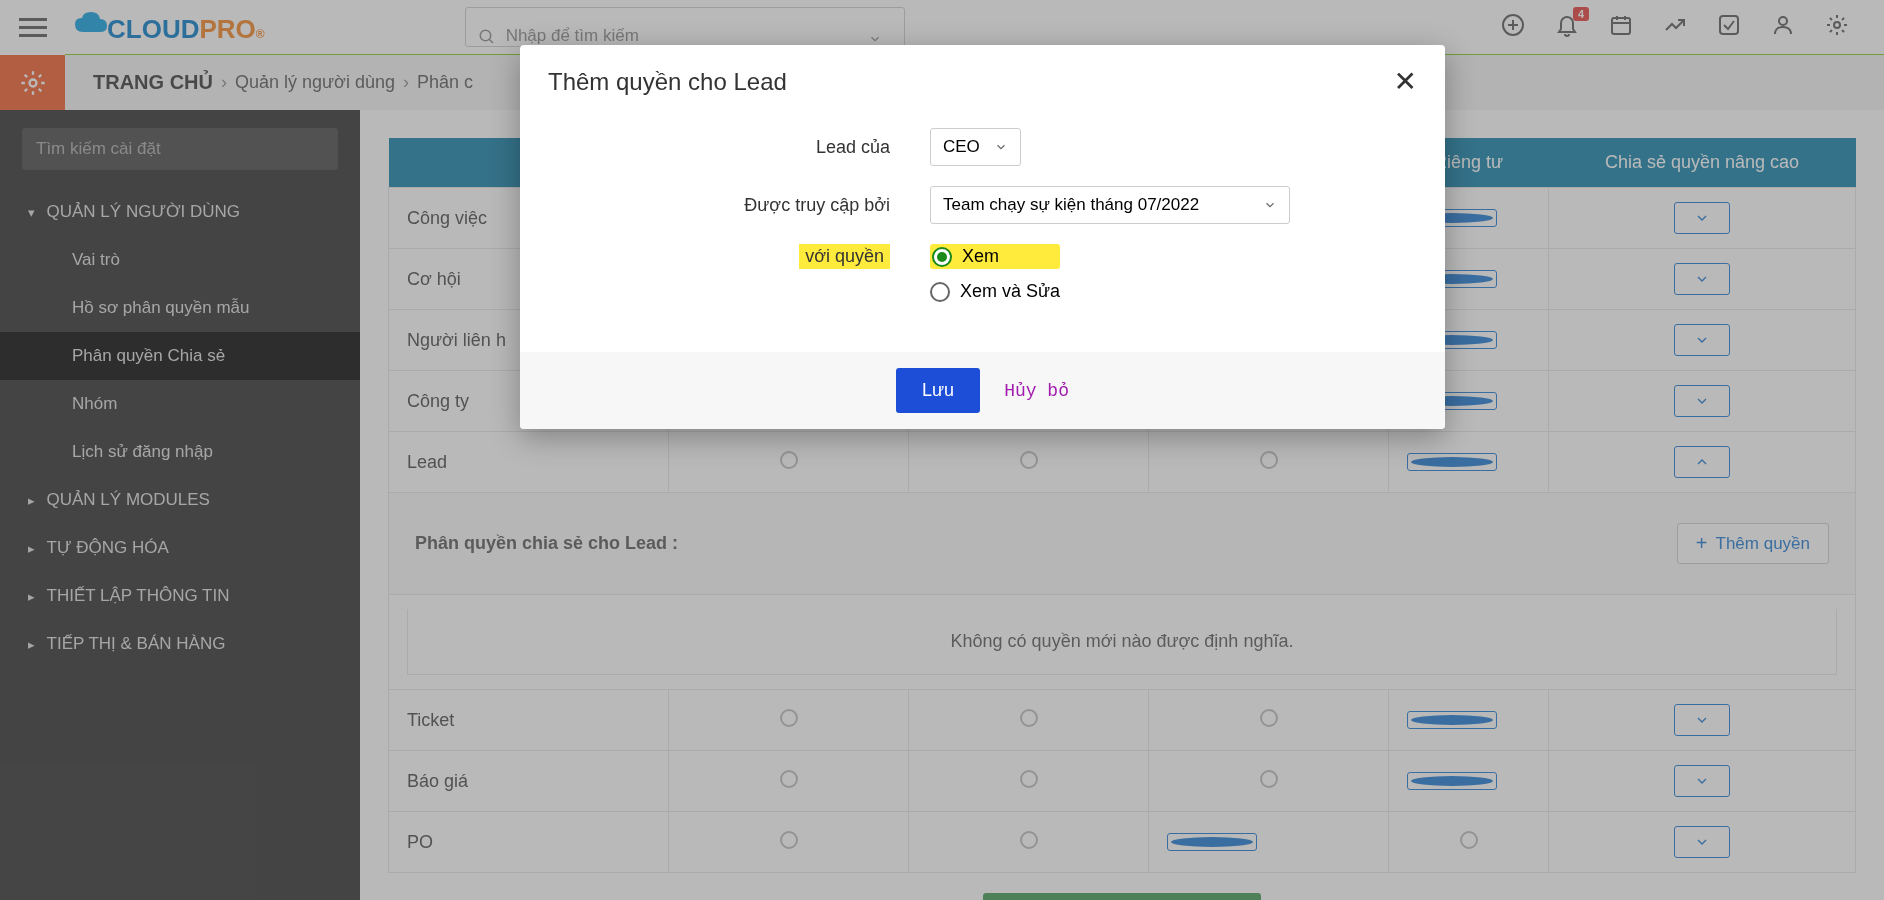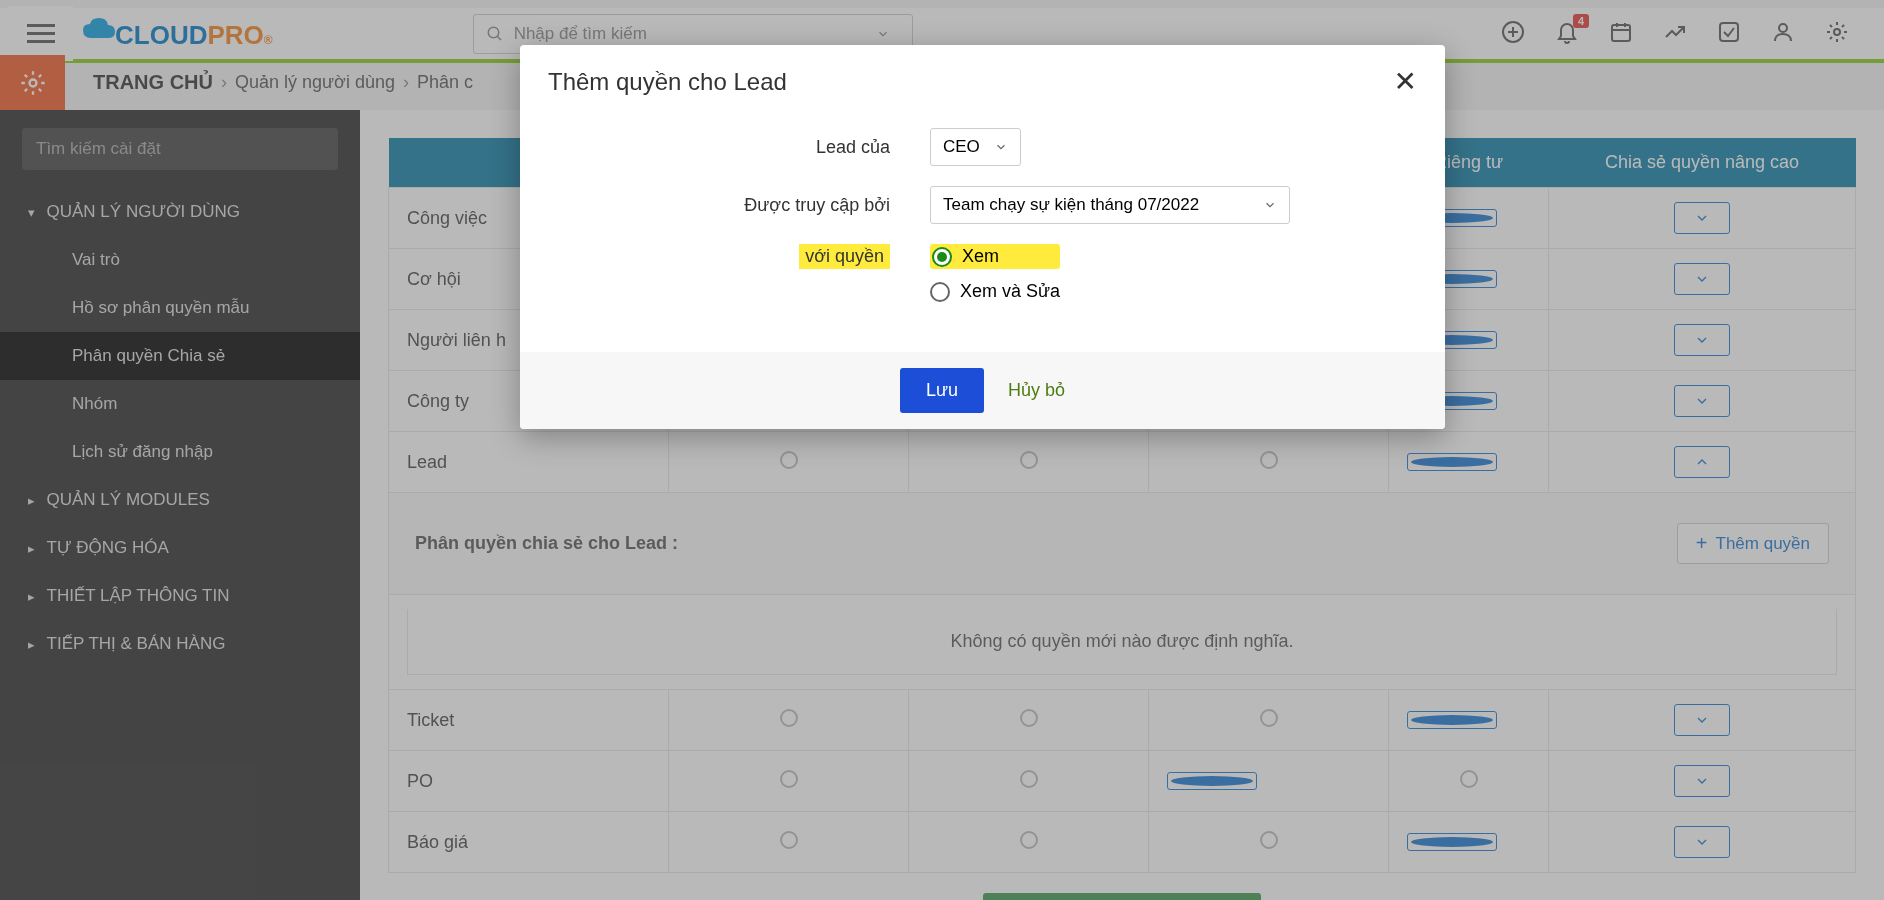--- a/index.html
+++ b/index.html
@@ -2,29 +2,29 @@
 <html><head>
 <meta charset="utf-8">
 <style>
 * { box-sizing: border-box; margin: 0; padding: 0; font-family: Arial, sans-serif; }
 body { background: #f5f5f5; overflow: hidden; width: 1884px; height: 900px; position: relative; }
 
 
 .dimmer { position: absolute; inset: 0; background: rgba(100,100,100,0.45); z-index: 5; }
 
 
-.topbar { position: absolute; top: 8px; left: 0; right: 0; height: 55px; background: #fff; display: flex; align-items: center; border-bottom: 4px solid #84cc16; z-index: 1; padding-left: 8px; }
+.topbar { position: absolute; top: 0; left: 0; right: 0; height: 55px; background: #fff; display: flex; align-items: center; border-bottom: 1px solid #84cc16; z-index: 1; }
 .hamburger { width: 65px; height: 55px; background: #fff; display: flex; flex-direction: column; justify-content: center; align-items: center; gap: 5px; cursor: pointer; }
 .hamburger span { width: 28px; height: 3px; background: #555; }
 .logo { margin-left: 8px; display: flex; align-items: baseline; font-weight: bold; font-size: 26px; }
 .logo-cloud { color: #0078c8; }
 .logo-pro { color: #f58220; }
 .logo-reg { color: #f58220; font-size: 12px; vertical-align: super; }
 .logo svg { margin-right: -2px; }
-.searchbox { margin-left: 200px; width: 440px; height: 40px; border: 1px solid #ccc; border-radius: 3px; display: flex; align-items: center; padding: 0 12px; color: #888; background: #fff; font-size: 17px; }
+.searchbox { margin-left: 200px; width: 440px; height: 40px; border: 1px solid #ccc; border-radius: 3px; display: flex; align-items: flex-end; padding: 0 12px; color: #888; background: #fff; font-size: 17px; }
 .searchbox svg { margin-right: 10px; }
 .topicons { margin-left: auto; display: flex; gap: 30px; padding-right: 35px; color: #555; align-items: center; }
 .topicons .ic { position: relative; cursor: pointer; }
 .badge { position: absolute; top: -6px; right: -10px; background: #e53935; color: #fff; font-size: 11px; padding: 1px 5px; border-radius: 3px; font-weight: bold; }
 
 
 .crumbrow { position: absolute; top: 55px; left: 0; right: 0; height: 55px; display: flex; align-items: center; z-index: 1; }
 .gearbox { width: 65px; height: 55px; background: #f05a28; display: flex; align-items: center; justify-content: center; color: #fff; }
 .crumbs { padding-left: 28px; font-size: 18px; color: #555; display: flex; align-items: center; gap: 8px; }
 .crumbs .home { font-weight: bold; font-size: 20px; color: #333; }
@@ -69,21 +69,21 @@
 .sel { border: 1px solid #ccc; border-radius: 3px; padding: 8px 12px; font-size: 17px; display: flex; align-items: center; gap: 14px; cursor: pointer; min-width: 90px; justify-content: space-between; }
 .sel.wide { min-width: 360px; }
 .radiogrp { display: flex; flex-direction: column; gap: 12px; }
 .radioline { display: flex; align-items: center; gap: 10px; font-size: 18px; }
 .radioline.hlb { background: #ffeb3b; padding: 2px 8px 2px 2px; border-radius: 3px; }
 .mr { width: 20px; height: 20px; border: 2px solid #666; border-radius: 50%; position: relative; flex-shrink: 0; background: #fff; }
 .mr.on { border-color: #1a8a1a; }
 .mr.on::after { content:''; position: absolute; inset: 3px; background: #1a8a1a; border-radius: 50%; }
 .modal-ft { background: #f7f7f7; padding: 16px; display: flex; justify-content: center; gap: 24px; align-items: center; }
 .savebtn { background: #1d4ed8; color: #fff; border: none; padding: 12px 26px; font-size: 18px; border-radius: 3px; cursor: pointer; }
-.cancelbtn { color: #4d7c0f; font-size: 18px; cursor: pointer; }
+.cancelbtn { color: #a21caf; font-size: 18px; cursor: pointer; font-family: Liberation Mono, monospace; }
 </style>
 </head>
 <body>
 
 <div class="topbar">
   <div class="hamburger">
       <span></span>
       <span></span>
       <span></span>
     </div>
@@ -292,41 +292,41 @@
           <td>
             <span class="radio sel"></span>
           </td>
           <td><span class="drop">
               <svg width="16" height="16" viewBox="0 0 24 24" fill="none" stroke="#1976d2" stroke-width="2">
                 <polyline points="6 9 12 15 18 9"></polyline>
               </svg>
             </span></td>
         </tr>
   <tr>
+          <td>Báo giá</td>
+          <td><span class="radio"></span></td>
+          <td><span class="radio"></span></td>
+          <td><span class="radio"></span></td>
+          <td>
+            <span class="radio sel"></span>
+          </td>
+          <td><span class="drop">
+              <svg width="16" height="16" viewBox="0 0 24 24" fill="none" stroke="#1976d2" stroke-width="2">
+                <polyline points="6 9 12 15 18 9"></polyline>
+              </svg>
+            </span></td>
+        </tr>
+  <tr>
           <td>PO</td>
           <td><span class="radio"></span></td>
           <td><span class="radio"></span></td>
           <td>
             <span class="radio sel"></span>
           </td>
           <td><span class="radio"></span></td>
-          <td><span class="drop">
-              <svg width="16" height="16" viewBox="0 0 24 24" fill="none" stroke="#1976d2" stroke-width="2">
-                <polyline points="6 9 12 15 18 9"></polyline>
-              </svg>
-            </span></td>
-        </tr>
-  <tr>
-          <td>Báo giá</td>
-          <td><span class="radio"></span></td>
-          <td><span class="radio"></span></td>
-          <td><span class="radio"></span></td>
-          <td>
-            <span class="radio sel"></span>
-          </td>
           <td><span class="drop">
               <svg width="16" height="16" viewBox="0 0 24 24" fill="none" stroke="#1976d2" stroke-width="2">
                 <polyline points="6 9 12 15 18 9"></polyline>
               </svg>
             </span></td>
         </tr>
 </tbody>
     </table>
 <div class="applybar">
       <button class="applybtn" style="background:#3d9a4f">Áp dụng quyền truy cập mới</button>

